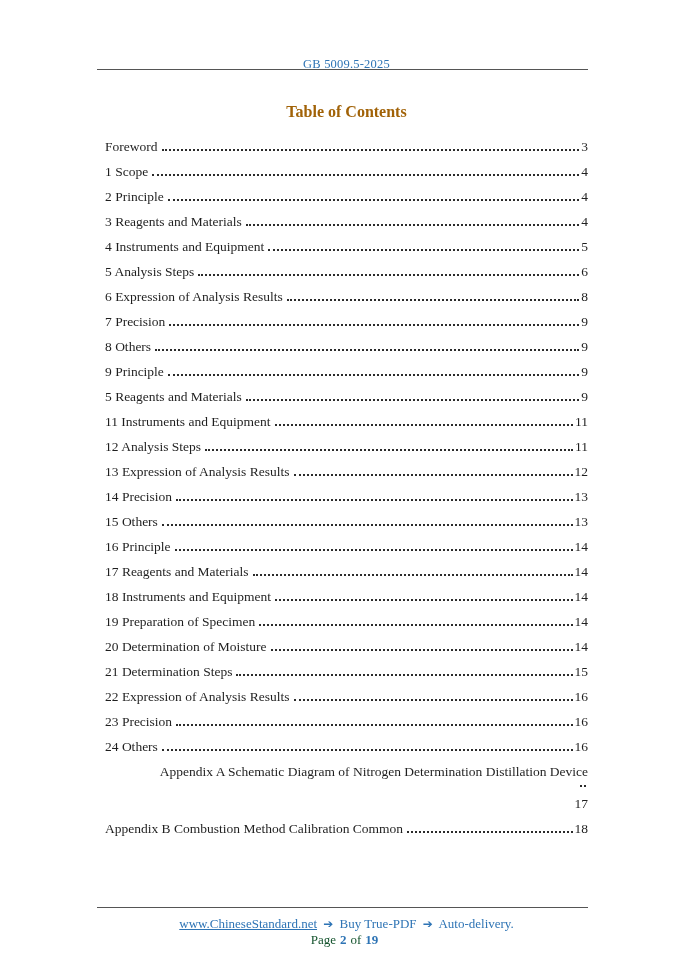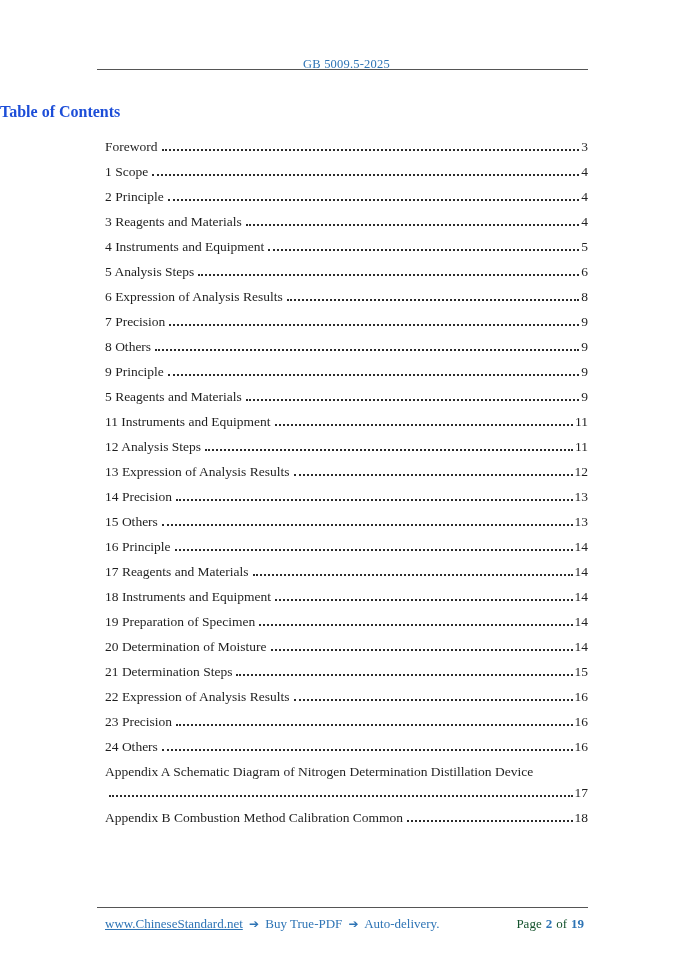--- a/index.html
+++ b/index.html
@@ -34,24 +34,24 @@
     width: 491px;
     border-top: 1px solid #555555;
   }
 
   
   .page-title {
     position: absolute;
     top: 103px;
     left: 0;
     right: 0;
-    text-align: left;
+    text-align: center;
     font-weight: bold;
     font-size: 16px;
-    color: #1d4ed8;
+    color: #a16207;
   }
 
   
   .toc {
     position: absolute;
     top: 139px;
     left: 105px;
     width: 483px;
     font-family: Liberation Serif, serif;
     font-size: 13.5px;
@@ -73,20 +73,21 @@
     margin: 0 2px 3px 4px;
     border-bottom: 2px dotted #2b2b2b;
   }
   .toc-page {
     white-space: nowrap;
   }
   
   .toc-row.wrap {
     flex-wrap: wrap;
     row-gap: 6px;
+    flex-direction: column;
   }
   .toc-row.wrap .toc-label {
     flex: 0 0 100%;
     white-space: normal;
     text-align: justify;
   }
   
   .toc-row.no-dots .toc-label {
     white-space: normal;
   }
@@ -107,20 +108,21 @@
   .footer-row {
     position: absolute;
     top: 916px;
     left: 105px;
     width: 483px;
     display: flex;
     justify-content: space-between;
     align-items: center;
     font-size: 13px;
     color: #2e74b5;
+    flex-direction: column;
   }
   .footer-left span, .footer-left a {
     color: #2e74b5;
   }
   .site-link {
     text-decoration: underline;
     cursor: pointer;
   }
   .arrow {
     margin: 0 3px;

